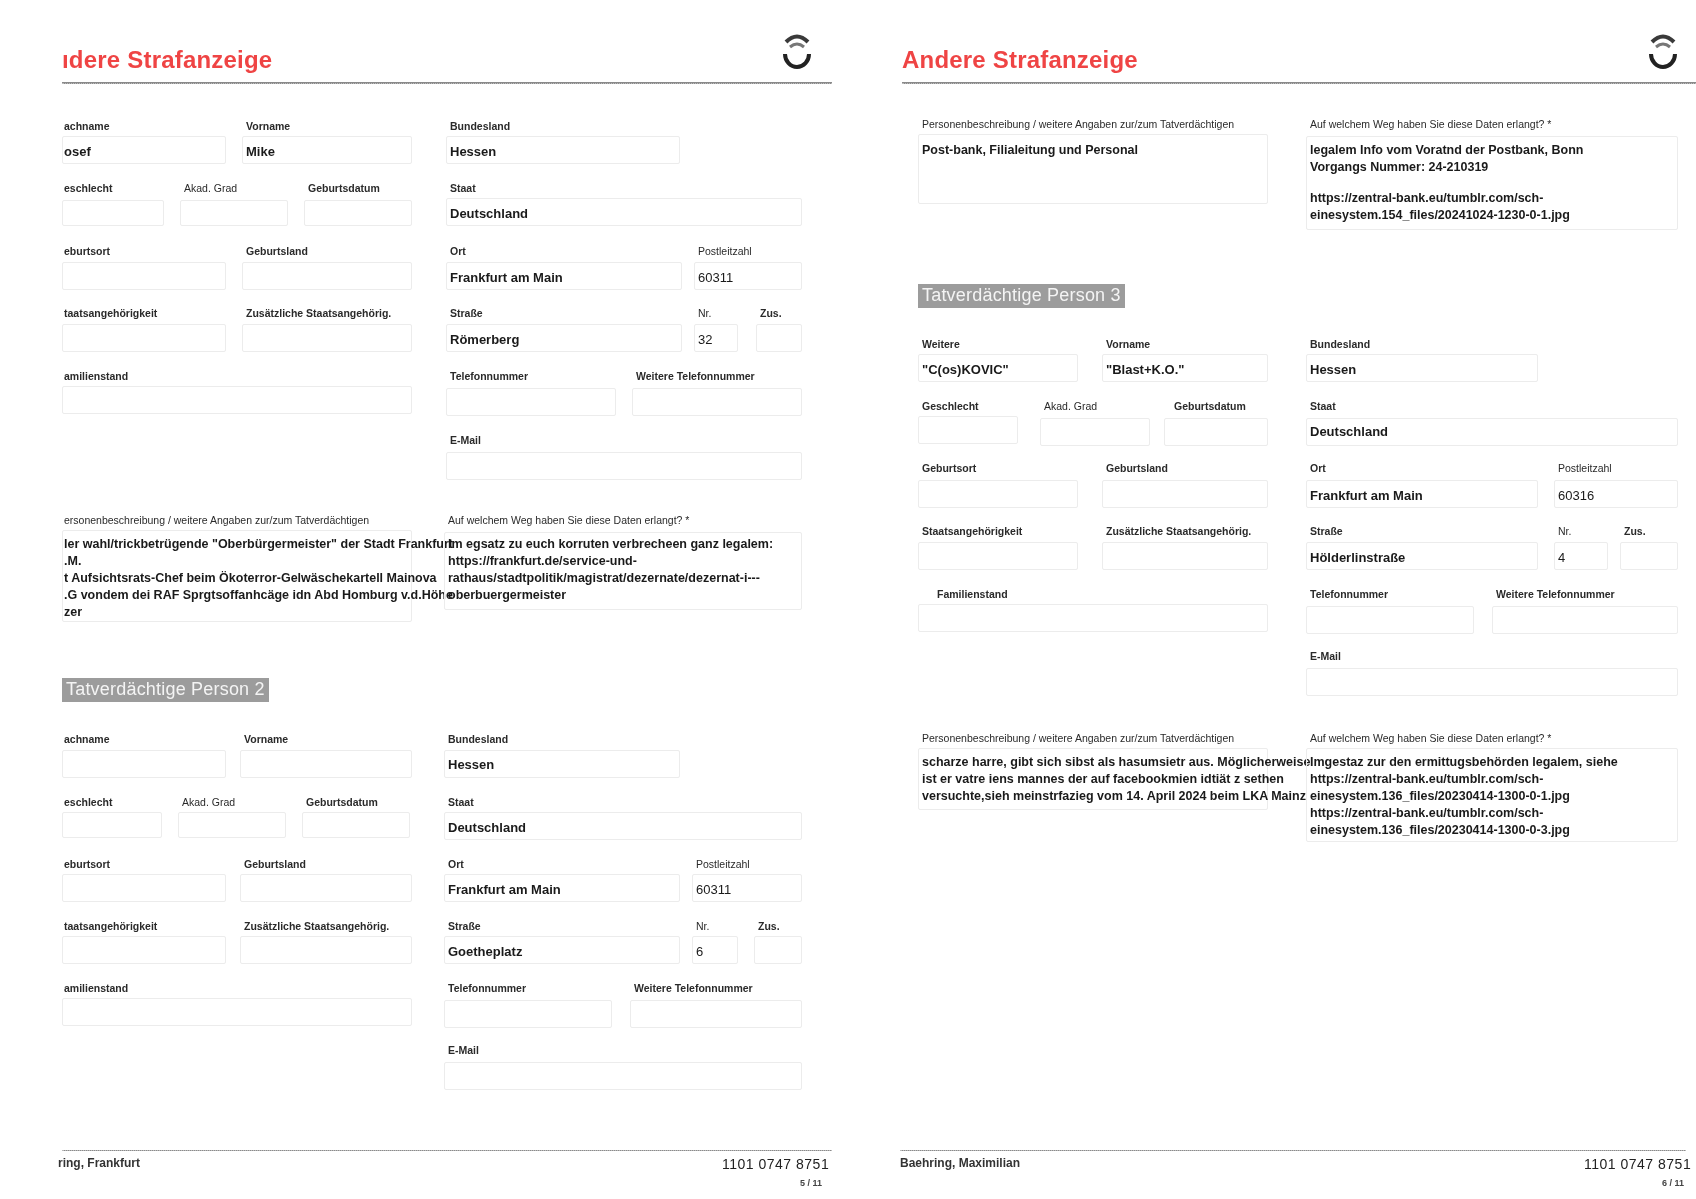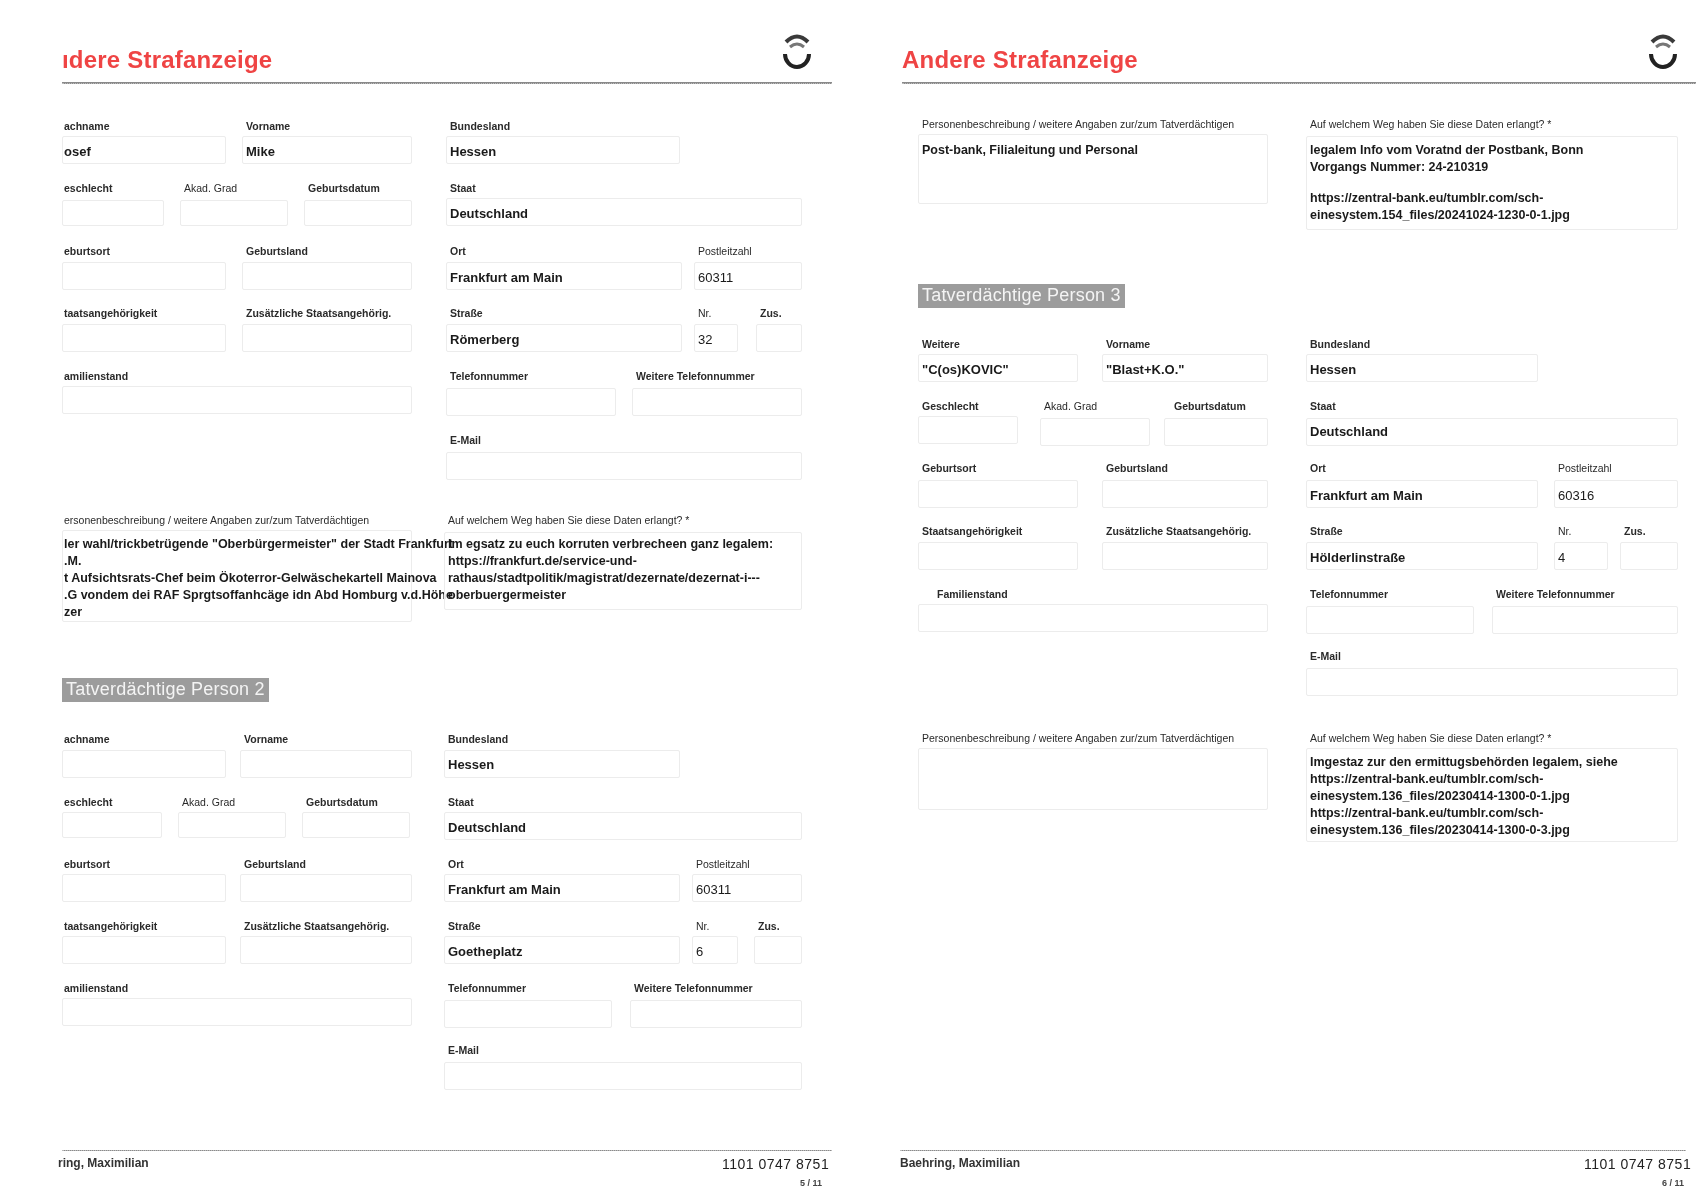--- a/index.html
+++ b/index.html
@@ -170,21 +170,21 @@
   <div class="abs box" style="left:62px; top:998px; width:350px; height:28px;"></div>
   <div class="abs lbl" style="left:448px; top:982px;">Telefonnummer</div>
   <div class="abs box" style="left:444px; top:1000px; width:168px; height:28px;"></div>
   <div class="abs lbl" style="left:634px; top:982px;">Weitere Telefonnummer</div>
   <div class="abs box" style="left:630px; top:1000px; width:172px; height:28px;"></div>
 
   <div class="abs lbl" style="left:448px; top:1044px;">E-Mail</div>
   <div class="abs box" style="left:444px; top:1062px; width:358px; height:28px;"></div>
 
   <div class="abs rule" style="left:62px; top:1150px; width:770px; height:1px;"></div>
-  <div class="abs foot-name" style="left:58px; top:1156px;">ring, Maximilian</div>
+  <div class="abs foot-name" style="left:58px; top:1156px;">ring, Frankfurt</div>
   <div class="abs foot-num" style="left:722px; top:1156px;">1101 0747 8751</div>
   <div class="abs foot-page" style="left:800px; top:1178px;">5 / 11</div>
 </div>
 
 <div class="page right">
 
   <div class="abs title" style="left:12px; top:46px;">Andere Strafanzeige</div>
   <svg class="abs logo" style="left:756px; top:32px;" viewBox="0 0 34 44">
     <path d="M6 10 Q17 -1 28 10" stroke="#3a3a3a" stroke-width="4" fill="none"></path>
     <path d="M10 15 Q17 9 24 15" stroke="#777" stroke-width="3" fill="none"></path>
@@ -259,20 +259,25 @@
   <div class="abs lbl" style="left:420px; top:588px;">Telefonnummer</div>
   <div class="abs box" style="left:416px; top:606px; width:168px; height:28px;"></div>
   <div class="abs lbl" style="left:606px; top:588px;">Weitere Telefonnummer</div>
   <div class="abs box" style="left:602px; top:606px; width:186px; height:28px;"></div>
 
   <div class="abs lbl" style="left:420px; top:650px;">E-Mail</div>
   <div class="abs box" style="left:416px; top:668px; width:372px; height:28px;"></div>
 
   <div class="abs lbl" style="left:32px; top:732px; font-weight:normal;">Personenbeschreibung / weitere Angaben zur/zum Tatverdächtigen</div>
   <div class="abs box" style="left:28px; top:748px; width:350px; height:62px;"></div>
+  <div class="abs para" style="left:32px; top:754px;">
+    <div>scharze harre, gibt sich sibst als hasumsietr aus. Möglicherweise</div>
+    <div>ist er vatre iens mannes der auf facebookmien idtiät z sethen</div>
+    <div>versuchte,sieh meinstrfazieg vom 14. April 2024 beim LKA Mainz</div>
+  </div>
 
   <div class="abs lbl" style="left:420px; top:732px; font-weight:normal;">Auf welchem Weg haben Sie diese Daten erlangt? *</div>
   <div class="abs box" style="left:416px; top:748px; width:372px; height:94px;"></div>
   <div class="abs para" style="left:420px; top:754px;">
     <div>Imgestaz zur den ermittugsbehörden legalem, siehe</div>
     <div>https://zentral-bank.eu/tumblr.com/sch-</div>
     <div>einesystem.136_files/20230414-1300-0-1.jpg</div>
     <div>https://zentral-bank.eu/tumblr.com/sch-</div>
     <div>einesystem.136_files/20230414-1300-0-3.jpg</div>
   </div>

